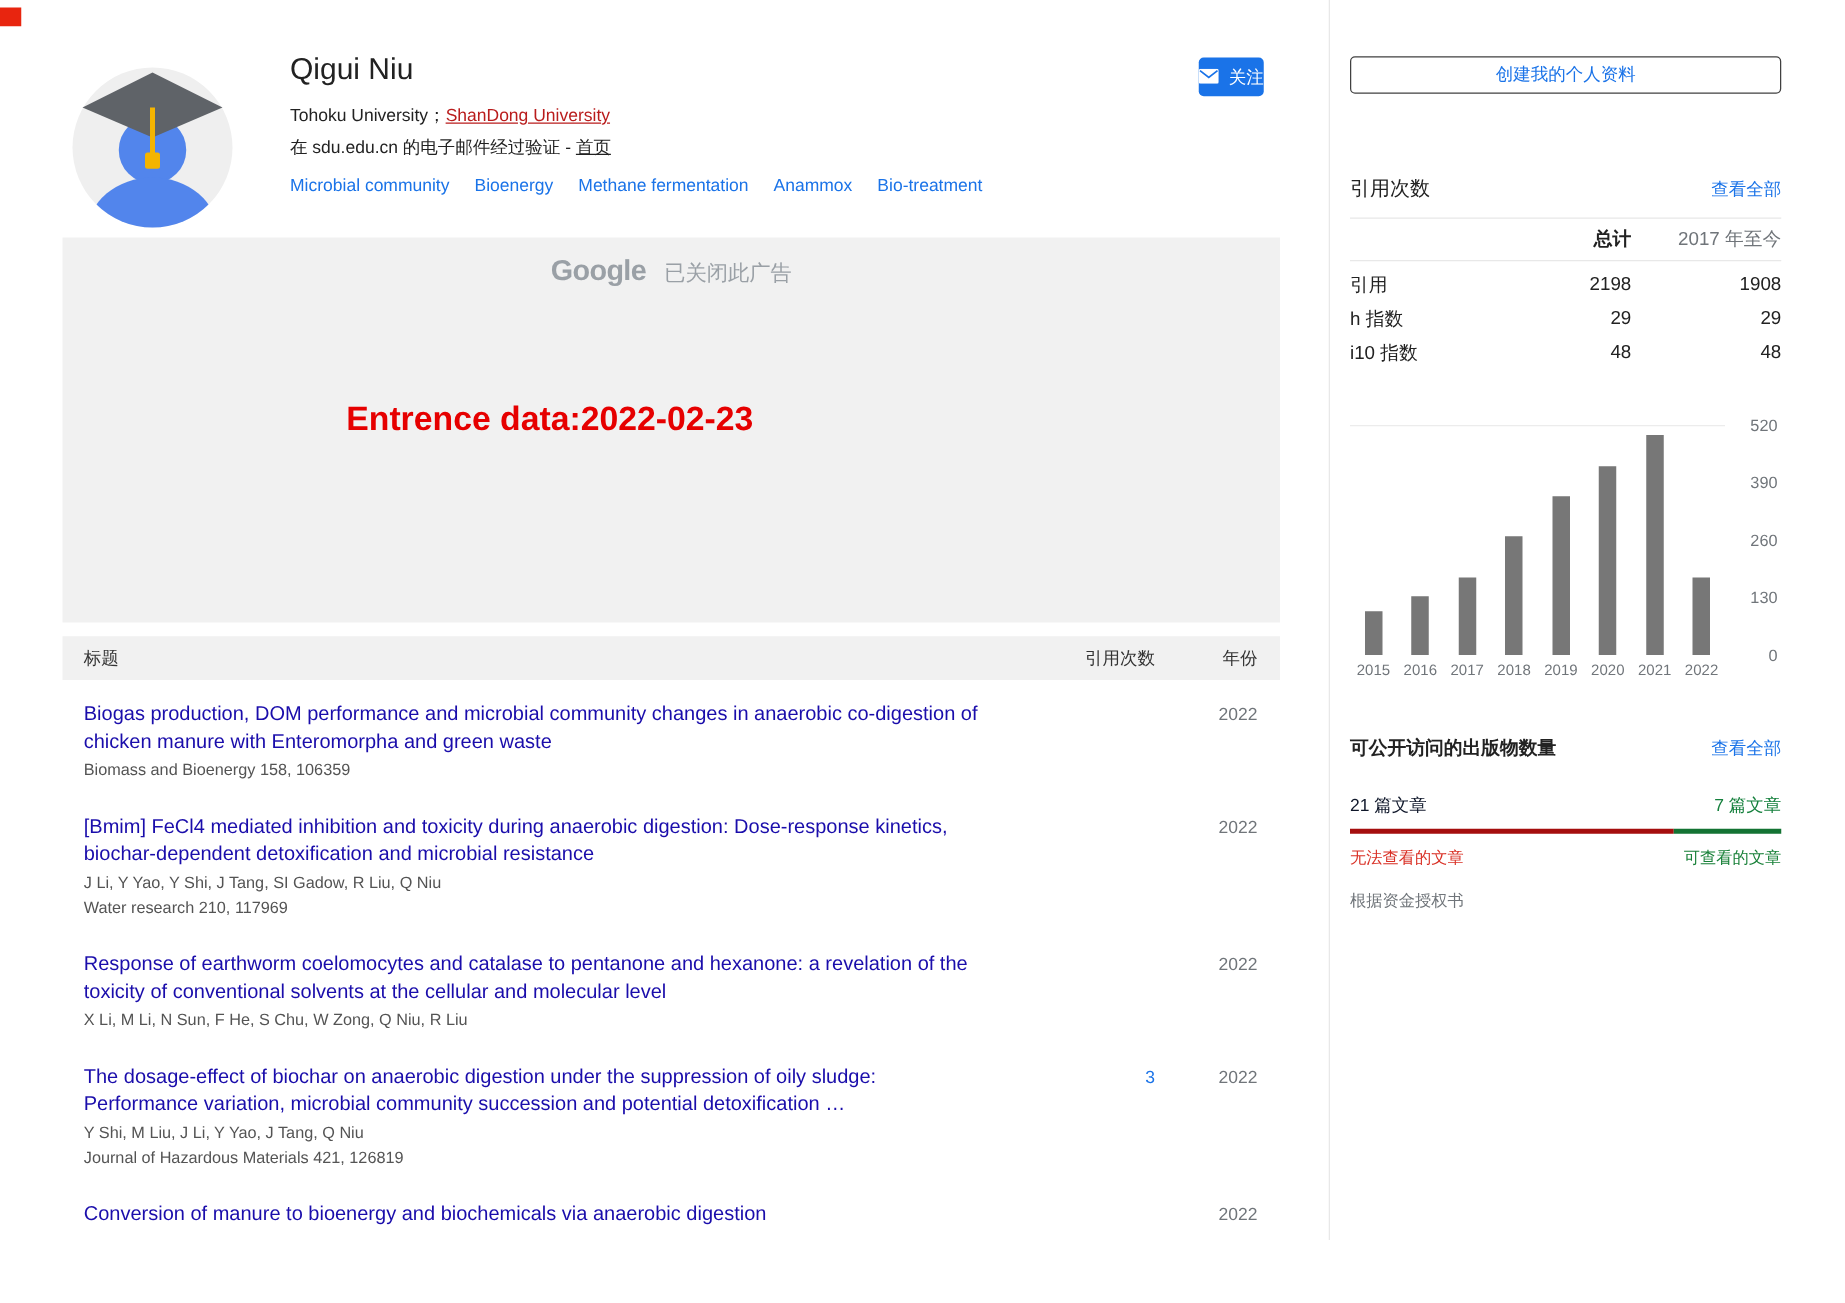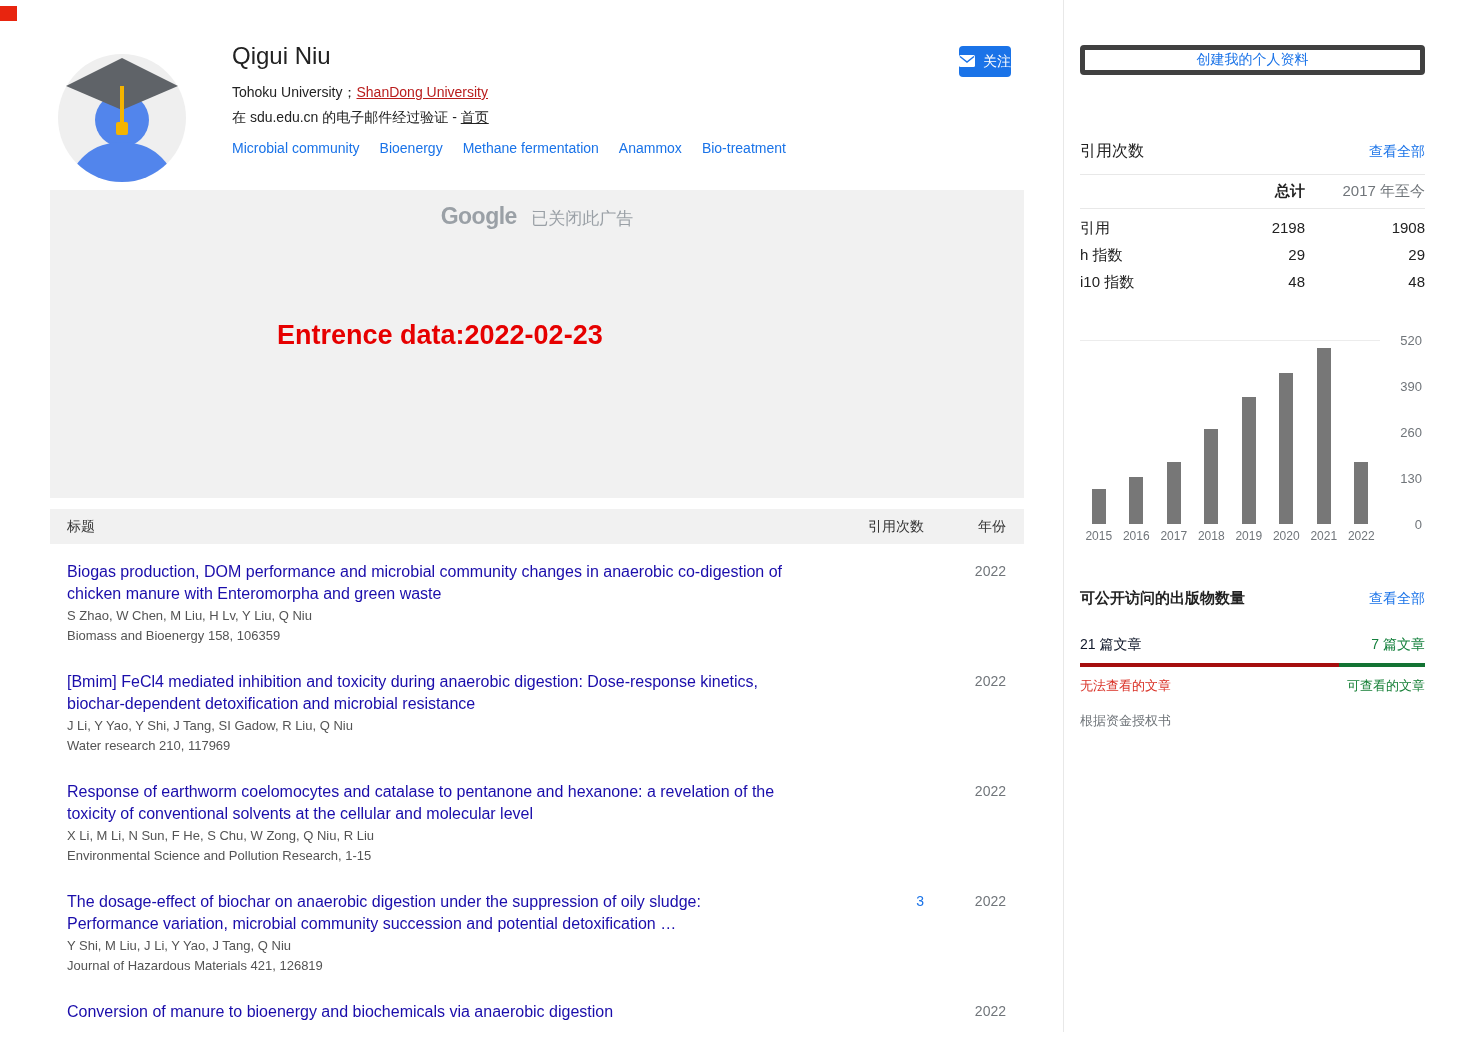--- a/index.html
+++ b/index.html
@@ -44,21 +44,21 @@
   .col-cited{width:120px;text-align:right}
   .col-year{width:100px;text-align:right;padding-right:18px}
   .article{display:flex;align-items:flex-start;padding:17px 0 9px}
   .a-main{flex:1;padding-right:10px;padding-left:17px}
   .a-title{font-size:16px;line-height:22px;color:#1a0dab;display:block}
   .a-authors,.a-venue{font-size:13px;line-height:18px;color:#545454;margin-top:2px}
   .a-cited{width:120px;text-align:right;font-size:14px;color:#1a73e8;padding-top:2px}
   .a-year{width:100px;text-align:right;padding-right:18px;font-size:14px;color:#70757a;padding-top:2px}
 
   
-  .create-btn{width:345px;height:30px;border:5px solid #404040;border-radius:4px;background:#fff;
+  .create-btn{width:345px;height:30px;border:1px solid #404040;border-radius:4px;background:#fff;
               color:#1a73e8;font-size:14px;cursor:pointer;font-family:inherit}
   .cited-section{margin-top:66px;width:345px}
   .sec-head{display:flex;justify-content:space-between;align-items:baseline;
             border-bottom:1px solid #e8e8e8;padding-bottom:12px}
   .sec-title{font-size:16px;color:#222}
   .view-all{font-size:14px;color:#1a73e8}
   .stats{font-size:15px}
   .stats-row{display:flex;padding:4px 0}
   .stats-row.head{padding:7px 0;border-bottom:1px solid #e8e8e8;margin-bottom:6px}
   .stats .lab{flex:1;color:#222}
@@ -156,42 +156,40 @@
       <div class="col-title">标题</div>
       <div class="col-cited">引用次数</div>
       <div class="col-year">年份</div>
     </div>
 
     <div>
 
       <div class="article">
         <div class="a-main">
           <a class="a-title">Biogas production, DOM performance and microbial community changes in anaerobic co-digestion of chicken manure with Enteromorpha and green waste</a>
-          <div class="a-authors">S Zhao, W Chen, M Liu, H Lv, Y Liu, Q Niu</div>
           <div class="a-venue">Biomass and Bioenergy 158, 106359</div>
         </div>
         <a class="a-cited"></a>
         <div class="a-year">2022</div>
       </div>
 
       <div class="article">
         <div class="a-main">
           <a class="a-title">[Bmim] FeCl4 mediated inhibition and toxicity during anaerobic digestion: Dose-response kinetics, biochar-dependent detoxification and microbial resistance</a>
           <div class="a-authors">J Li, Y Yao, Y Shi, J Tang, SI Gadow, R Liu, Q Niu</div>
           <div class="a-venue">Water research 210, 117969</div>
         </div>
         <a class="a-cited"></a>
         <div class="a-year">2022</div>
       </div>
 
       <div class="article">
         <div class="a-main">
           <a class="a-title">Response of earthworm coelomocytes and catalase to pentanone and hexanone: a revelation of the toxicity of conventional solvents at the cellular and molecular level</a>
           <div class="a-authors">X Li, M Li, N Sun, F He, S Chu, W Zong, Q Niu, R Liu</div>
-          <div class="a-venue">Environmental Science and Pollution Research, 1-15</div>
         </div>
         <a class="a-cited"></a>
         <div class="a-year">2022</div>
       </div>
 
       <div class="article">
         <div class="a-main">
           <a class="a-title">The dosage-effect of biochar on anaerobic digestion under the suppression of oily sludge: Performance variation, microbial community succession and potential detoxification …</a>
           <div class="a-authors">Y Shi, M Liu, J Li, Y Yao, J Tang, Q Niu</div>
           <div class="a-venue">Journal of Hazardous Materials 421, 126819</div>

